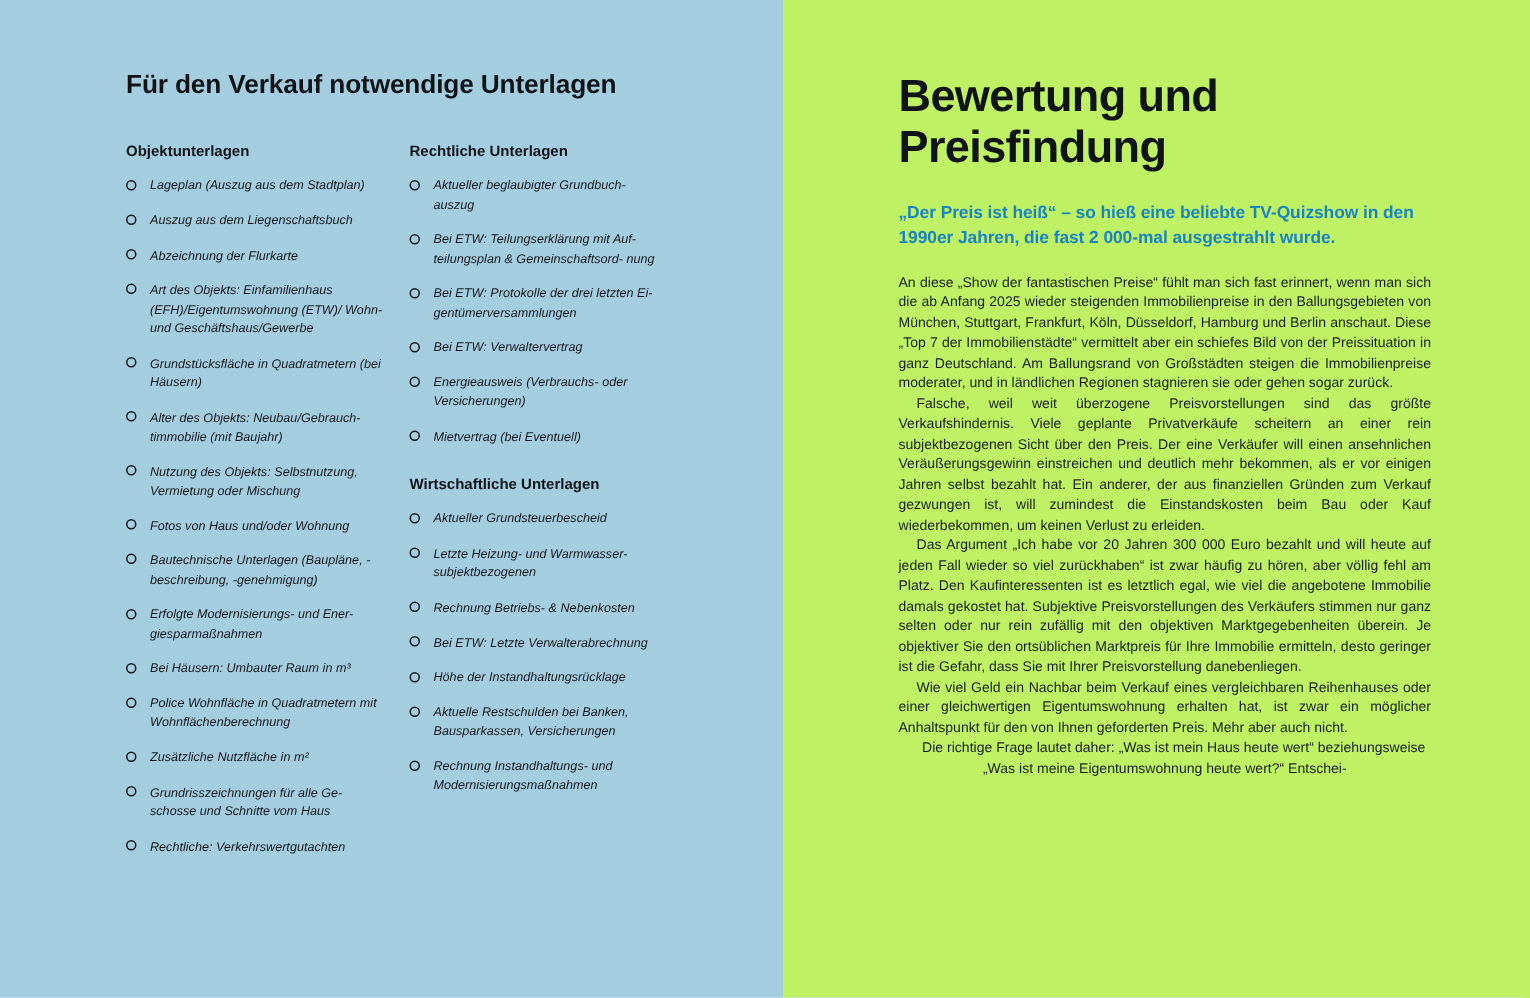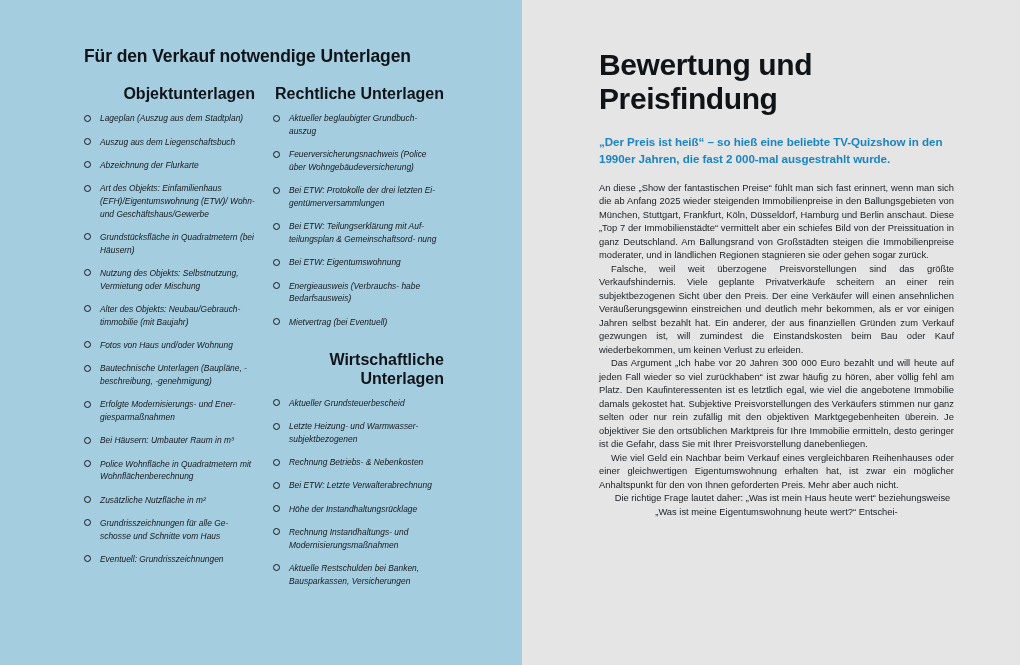--- a/index.html
+++ b/index.html
@@ -47,26 +47,25 @@
   }
   .columns {
     display: flex;
     gap: 18px;
     align-items: flex-start;
   }
   .col {
     width: 172px;
   }
   .col-head {
-    font-size: 16px;
+    font-size: 10px;
     font-weight: bold;
     color: #101418;
-    margin: 0 0 9px 0;
+    margin: 12px 0 9px 0;
     line-height: 1.2;
-    text-align: right;
   }
   .col-head.spaced {
     margin-top: 21px;
   }
   ul.checklist {
     list-style: none;
     margin: 0;
     padding: 0;
   }
   ul.checklist li {
@@ -89,21 +88,21 @@
     border-radius: 50%;
     box-sizing: border-box;
     display: block;
   }
 
   
   .page-right {
     position: relative;
     width: 498px;
     height: 665px;
-    background: #e5e5e5;
+    background: #bef264;
     flex: 0 0 498px;
     text-decoration: underline;
   }
   .right-inner {
     position: absolute;
     left: 77px;
     top: 48px;
     width: 355px;
   }
   .chapter-title {
@@ -152,54 +151,53 @@
       <div class="columns">
 
         <div class="col">
           <h2 class="col-head">Objektunterlagen</h2>
           <ul class="checklist">
             <li><span class="bullet"></span><span>Lageplan (Auszug aus dem Stadtplan)</span></li>
             <li><span class="bullet"></span><span>Auszug aus dem Liegenschaftsbuch</span></li>
             <li><span class="bullet"></span><span>Abzeichnung der Flurkarte</span></li>
             <li><span class="bullet"></span><span>Art des Objekts: Einfamilienhaus (EFH)/Eigentumswohnung (ETW)/ Wohn- und Geschäftshaus/Gewerbe</span></li>
             <li><span class="bullet"></span><span>Grundstücksfläche in Quadratmetern (bei Häusern)</span></li>
+            <li><span class="bullet"></span><span>Alter des Objekts: Neubau/Gebrauch- timmobilie (mit Baujahr)</span></li>
             <li><span class="bullet"></span><span>Nutzung des Objekts: Selbstnutzung, Vermietung oder Mischung</span></li>
-            <li><span class="bullet"></span><span>Alter des Objekts: Neubau/Gebrauch- timmobilie (mit Baujahr)</span></li>
             <li><span class="bullet"></span><span>Fotos von Haus und/oder Wohnung</span></li>
             <li><span class="bullet"></span><span>Bautechnische Unterlagen (Baupläne, -beschreibung, -genehmigung)</span></li>
             <li><span class="bullet"></span><span>Erfolgte Modernisierungs- und Ener- giesparmaßnahmen</span></li>
             <li><span class="bullet"></span><span>Bei Häusern: Umbauter Raum in m³</span></li>
             <li><span class="bullet"></span><span>Police Wohnfläche in Quadratmetern mit Wohnflächenberechnung</span></li>
             <li><span class="bullet"></span><span>Zusätzliche Nutzfläche in m²</span></li>
             <li><span class="bullet"></span><span>Grundrisszeichnungen für alle Ge- schosse und Schnitte vom Haus</span></li>
-            <li><span class="bullet"></span><span>Eventuell: Grundrisszeichnungen</span></li>
+            <li><span class="bullet"></span><span>Rechtliche: Verkehrswertgutachten</span></li>
           </ul>
         </div>
 
         <div class="col">
           <h2 class="col-head">Rechtliche Unterlagen</h2>
           <ul class="checklist">
             <li><span class="bullet"></span><span>Aktueller beglaubigter Grundbuch- auszug</span></li>
-            <li><span class="bullet"></span><span>Feuerversicherungsnachweis (Police über Wohngebäudeversicherung)</span></li>
+            <li><span class="bullet"></span><span>Bei ETW: Teilungserklärung mit Auf- teilungsplan &amp; Gemeinschaftsord- nung</span></li>
             <li><span class="bullet"></span><span>Bei ETW: Protokolle der drei letzten Ei- gentümerversammlungen</span></li>
-            <li><span class="bullet"></span><span>Bei ETW: Teilungserklärung mit Auf- teilungsplan &amp; Gemeinschaftsord- nung</span></li>
-            <li><span class="bullet"></span><span>Bei ETW: Eigentumswohnung</span></li>
-            <li><span class="bullet"></span><span>Energieausweis (Verbrauchs- habe Bedarfsausweis)</span></li>
+            <li><span class="bullet"></span><span>Bei ETW: Verwaltervertrag</span></li>
+            <li><span class="bullet"></span><span>Energieausweis (Verbrauchs- oder Versicherungen)</span></li>
             <li><span class="bullet"></span><span>Mietvertrag (bei Eventuell)</span></li>
           </ul>
 
           <h2 class="col-head spaced">Wirtschaftliche Unterlagen</h2>
           <ul class="checklist">
             <li><span class="bullet"></span><span>Aktueller Grundsteuerbescheid</span></li>
             <li><span class="bullet"></span><span>Letzte Heizung- und Warmwasser- subjektbezogenen</span></li>
             <li><span class="bullet"></span><span>Rechnung Betriebs- &amp; Nebenkosten</span></li>
             <li><span class="bullet"></span><span>Bei ETW: Letzte Verwalterabrechnung</span></li>
             <li><span class="bullet"></span><span>Höhe der Instandhaltungsrücklage</span></li>
+            <li><span class="bullet"></span><span>Aktuelle Restschulden bei Banken, Bausparkassen, Versicherungen</span></li>
             <li><span class="bullet"></span><span>Rechnung Instandhaltungs- und Modernisierungsmaßnahmen</span></li>
-            <li><span class="bullet"></span><span>Aktuelle Restschulden bei Banken, Bausparkassen, Versicherungen</span></li>
           </ul>
         </div>
 
       </div>
     </div>
   </div>
 
   <div class="page-right">
     <div class="right-inner">
       <h1 class="chapter-title">Bewertung und Preisfindung</h1>

